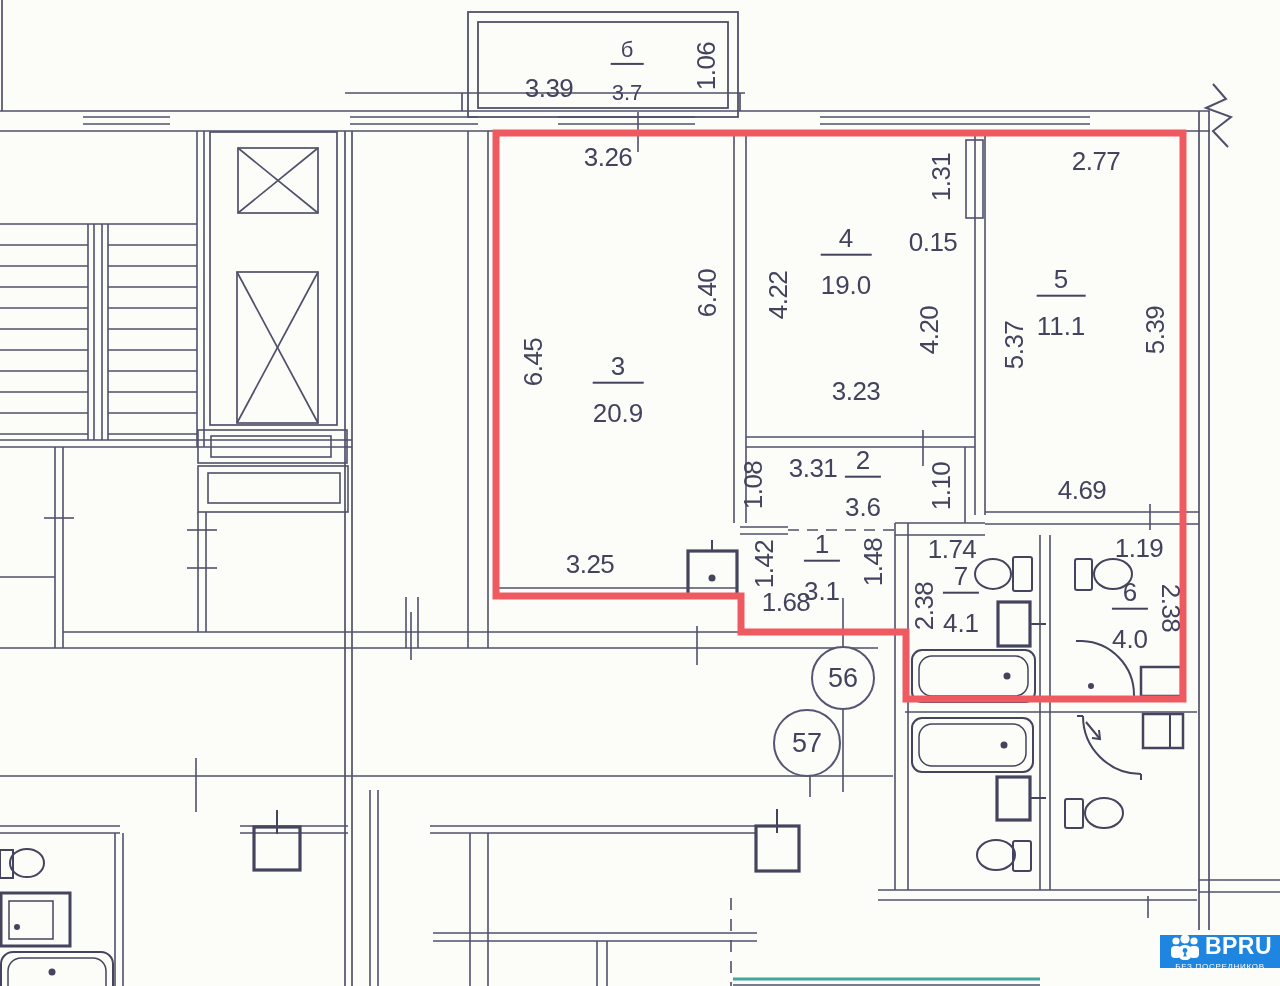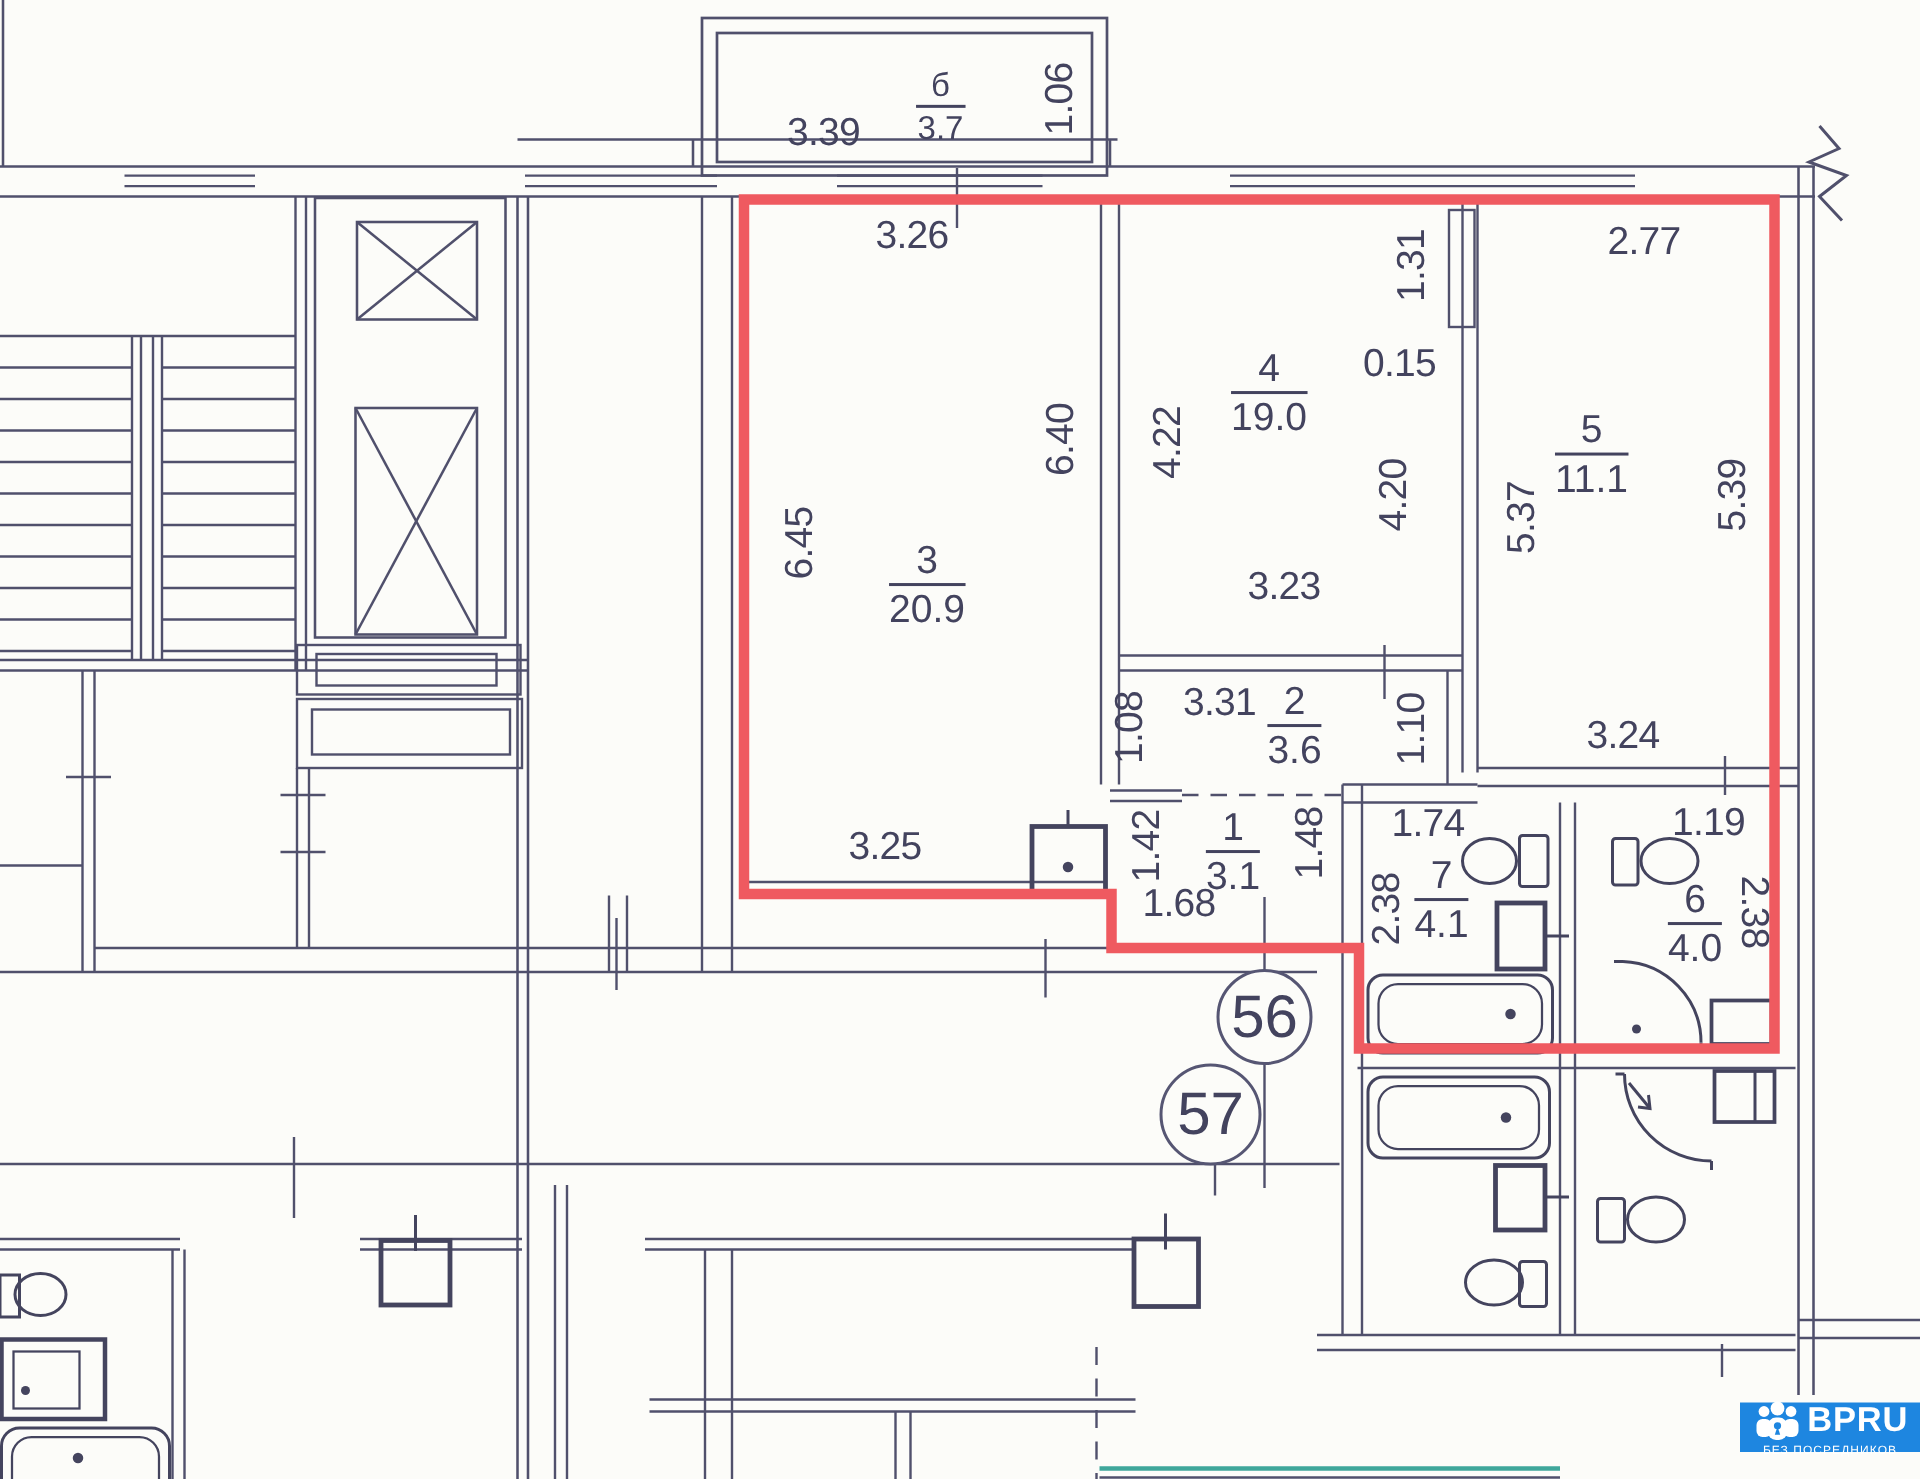--- a/index.html
+++ b/index.html
@@ -6,25 +6,25 @@
   #stage{position:relative;width:1280px;height:986px;overflow:hidden;background:#fcfcf9;
          font-family:"Liberation Sans",sans-serif;}
   #plan-svg{position:absolute;left:0;top:0;}
   .dim{position:absolute;font-size:26px;color:#43435e;white-space:nowrap;
        letter-spacing:-0.5px;transform:translate(-50%,-50%);}
   .dim.v{transform:translate(-50%,-50%) rotate(-90deg);}
   .dim.vcw{transform:translate(-50%,-50%) rotate(90deg);}
   .frac{position:absolute;transform:translate(-50%,-50%);text-align:center;
         font-size:26px;color:#43435e;line-height:1.05;}
   .frac .num{display:block;border-bottom:2px solid #43435e;padding:0 10px 2px;}
-  .frac .den{display:block;padding-top:2px;}
+  .frac .den{display:block;padding-top:16px;}
   .frac.sm{font-size:22px;}
   .ucircle{position:absolute;border:2px solid #565673;border-radius:50%;
            background:#fcfcf9;display:flex;align-items:center;justify-content:center;
-           font-size:40px;color:#43435e;transform:translate(-50%,-50%);}
+           font-size:27px;color:#43435e;transform:translate(-50%,-50%);}
   .logo{position:absolute;left:1160px;top:935px;width:120px;height:33px;
         background:#1e86e0;display:flex;flex-direction:column;align-items:center;
         justify-content:center;gap:1px;}
   .logo-row{display:flex;align-items:center;gap:3px;}
   .logo-brand{color:#fff;font-size:23px;font-weight:bold;letter-spacing:0.5px;}
   .logo-tagline{color:#fff;font-size:8px;letter-spacing:0.7px;}
 </style>
 </head>
 <body>
 
@@ -297,21 +297,21 @@
 <div class="dim v" style="left:707px;top:293px">6.40</div>
 <div class="dim" style="left:590px;top:564px">3.25</div>
 <div class="dim v" style="left:778px;top:295px">4.22</div>
 <div class="dim v" style="left:941px;top:177px">1.31</div>
 <div class="dim" style="left:933px;top:242px">0.15</div>
 <div class="dim v" style="left:929px;top:330px">4.20</div>
 <div class="dim" style="left:856px;top:391px">3.23</div>
 <div class="dim" style="left:1096px;top:161px">2.77</div>
 <div class="dim v" style="left:1014px;top:345px">5.37</div>
 <div class="dim v" style="left:1155px;top:330px">5.39</div>
-<div class="dim" style="left:1082px;top:490px">3.24</div>
+<div class="dim" style="left:1082px;top:490px">4.69</div>
 <div class="dim" style="left:813px;top:468px">3.31</div>
 <div class="dim v" style="left:753px;top:485px">1.08</div>
 <div class="dim v" style="left:941px;top:486px">1.10</div>
 <div class="dim v" style="left:764px;top:564px">1.42</div>
 <div class="dim v" style="left:873px;top:562px">1.48</div>
 <div class="dim" style="left:786px;top:602px">1.68</div>
 <div class="dim" style="left:952px;top:549px">1.74</div>
 <div class="dim v" style="left:924px;top:606px">2.38</div>
 <div class="dim" style="left:1139px;top:548px">1.19</div>
 <div class="dim vcw" style="left:1170px;top:608px">2.38</div>

